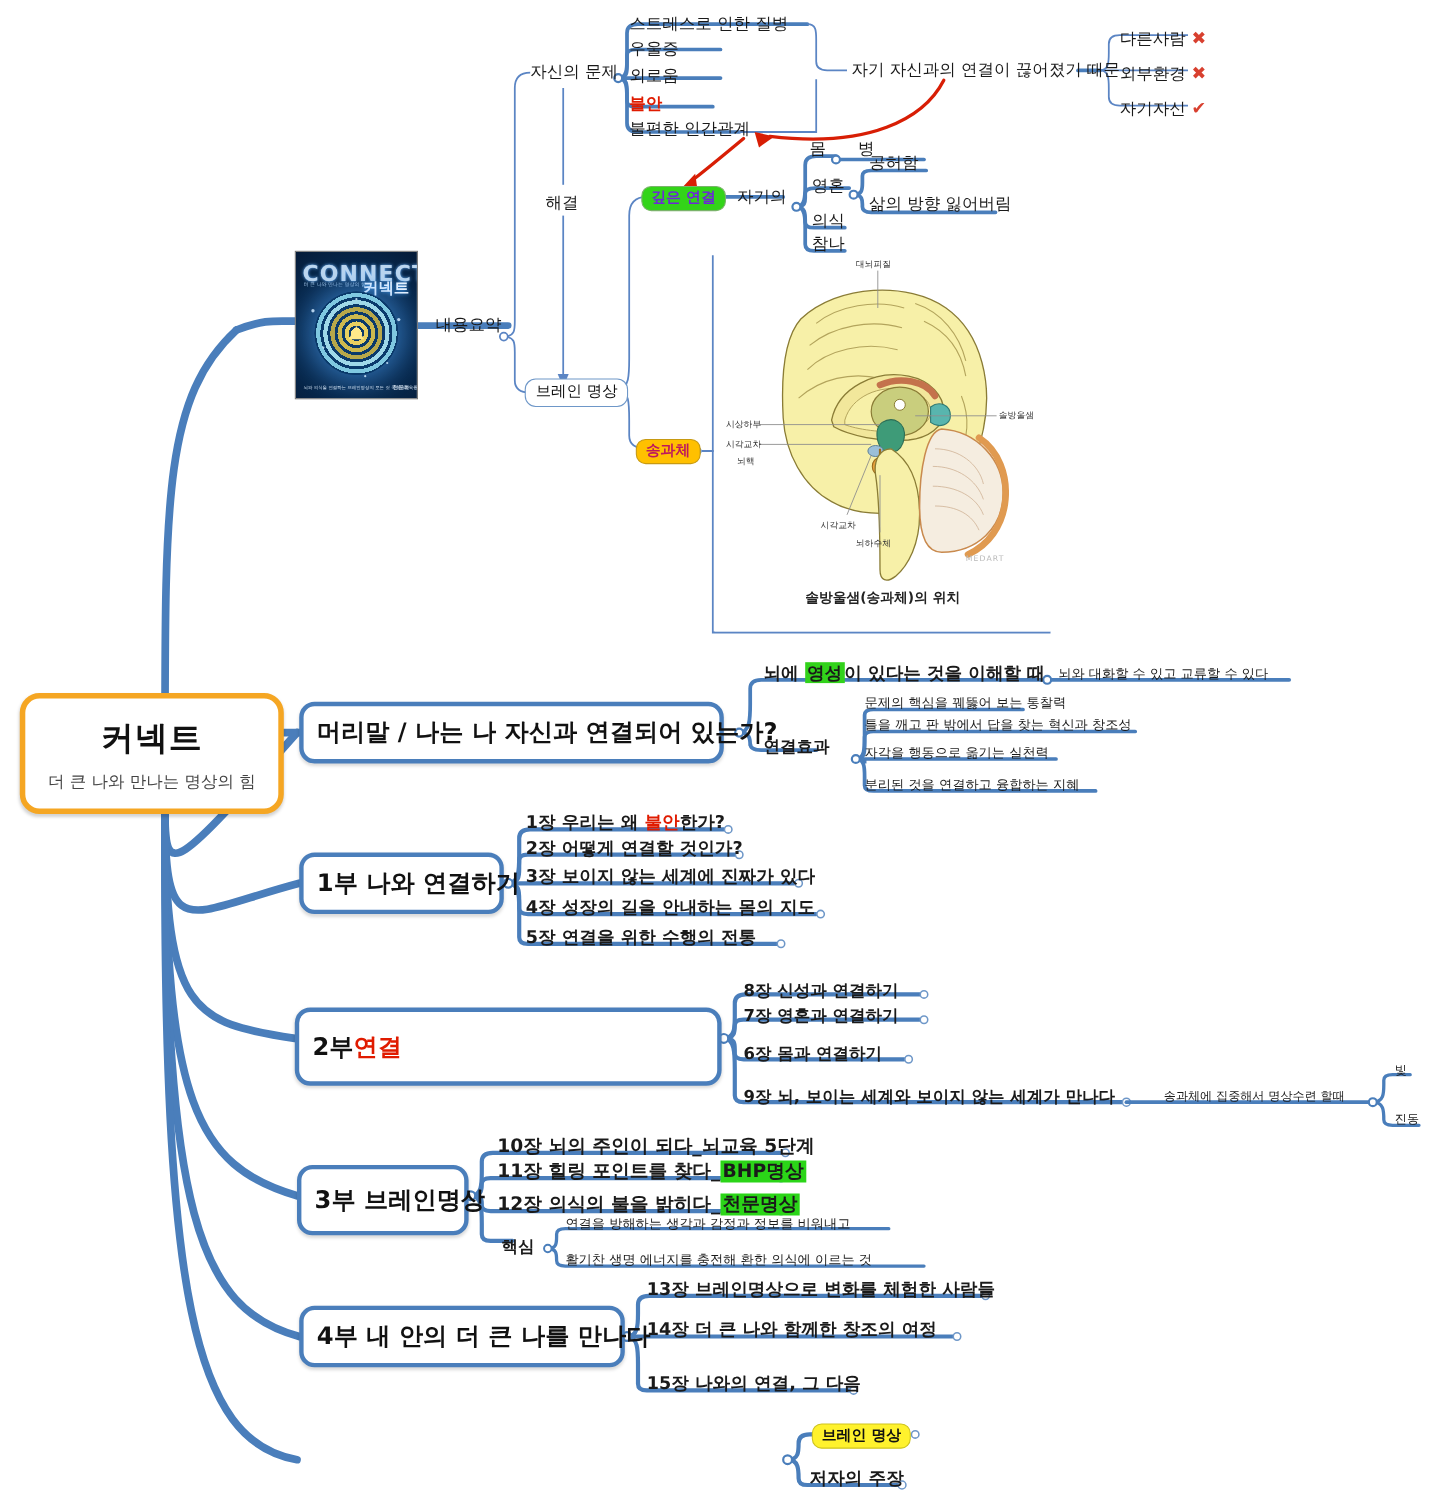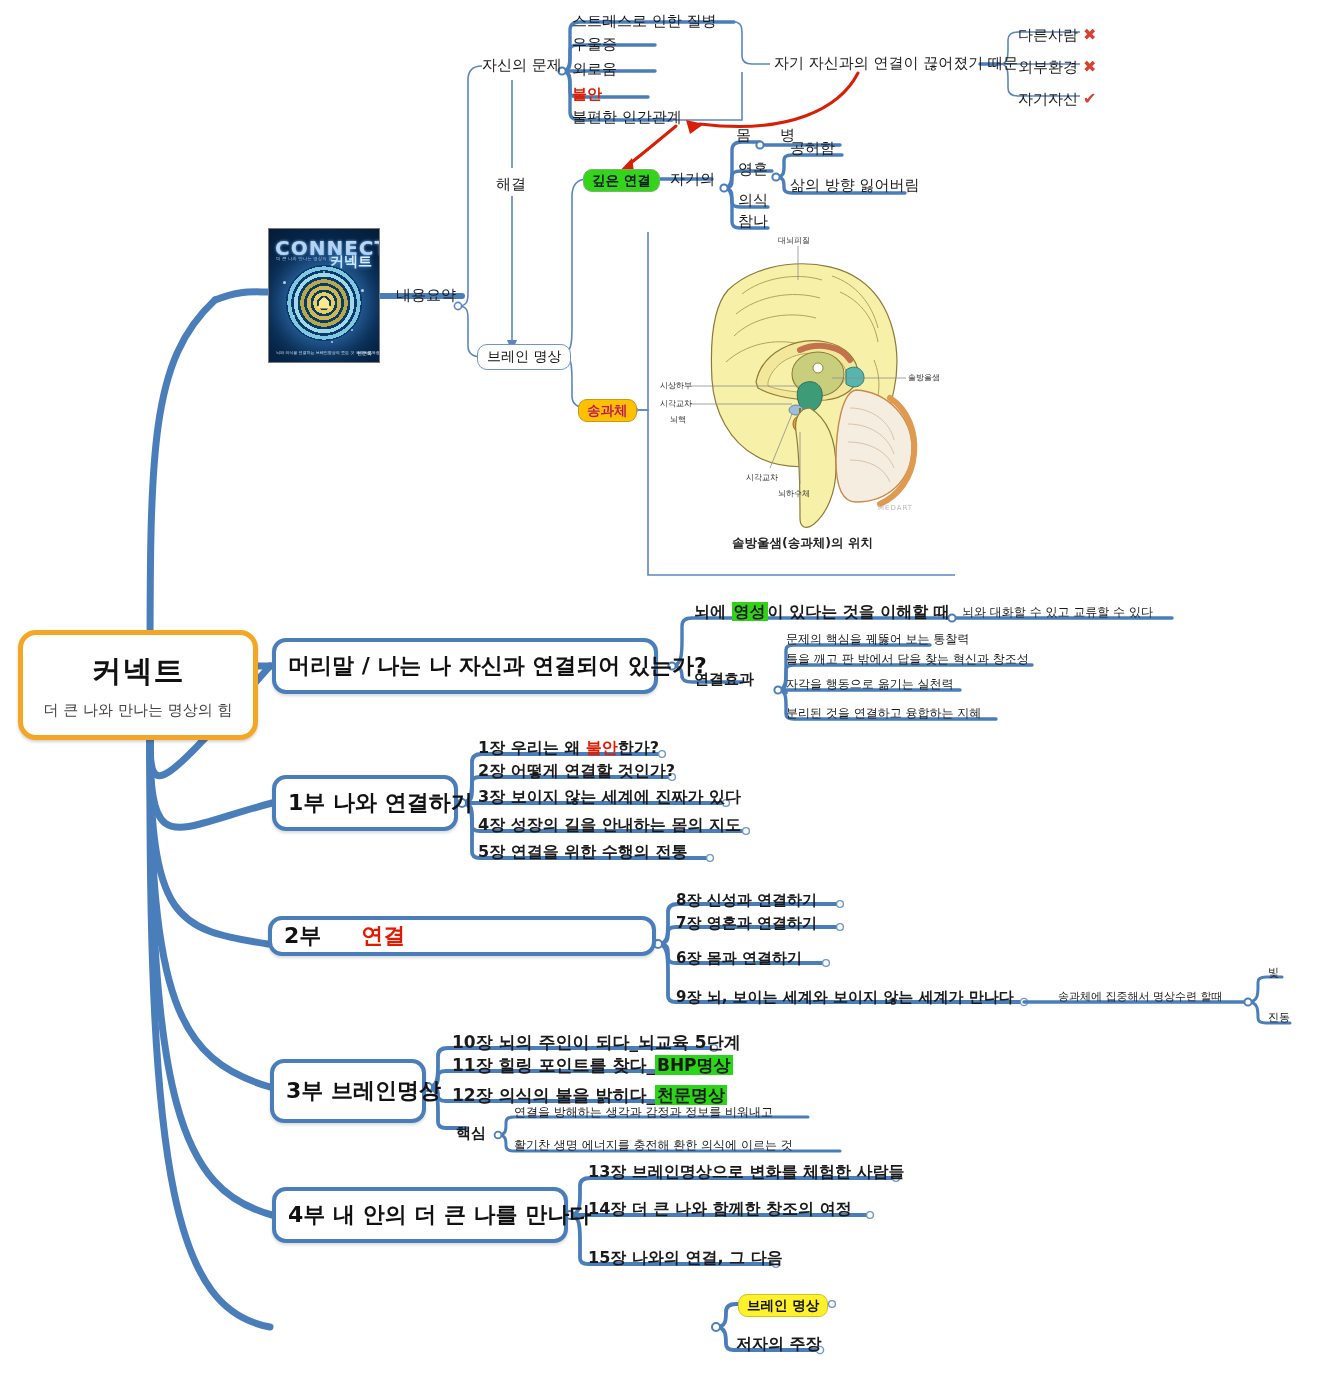--- a/index.html
+++ b/index.html
@@ -37,21 +37,21 @@
 
   .red{color:#E01B00;font-weight:bold;}
   .hl-green{background:#32D21B;padding:0 2px;}
   .hl-green2{background:#2BD518;padding:0 2px;}
 
   
   .pill{
     border-radius:9px;padding:2px 8px;font-size:13.5px;font-weight:bold;
     border:1px solid #9aa;display:inline-block;line-height:1.25;
   }
-  .pill.green{background:#33D419;color:#0f172a;border-color:#7ab36a;text-align:center;}
+  .pill.green{background:#33D419;color:#6d28d9;border-color:#7ab36a;text-align:center;}
   .pill.yellow{background:#FFC000;color:#be185d;border-color:#c79a12;}
   .pill.lemon{background:#FFF22D;color:#111;border-color:#cfc41f;}
   .pill.plain{background:#fff;border:1.5px solid #6e97c8;border-radius:10px;
                font-weight:normal;color:#111;font-size:14px;padding:3px 9px;}
 
   
   .mark{font-size:16px;font-weight:bold;line-height:1;}
   .mark.x{color:#D8402F;}
   .mark.v{color:#D8402F;}
 
@@ -456,21 +456,21 @@
   </div>
 
   <div class="nd topic" style="left:272px;top:638px;width:386px;height:56px;">
     <span>머리말 / 나는 나 자신과 연결되어 있는가?</span>
   </div>
 
   <div class="nd topic" style="left:272px;top:775px;width:186px;height:56px;">
     <span>1부 나와 연결하기</span>
   </div>
 
-  <div class="nd topic" style="left:268px;top:916px;width:388px;height:40px;gap:40px;">
+  <div class="nd topic" style="left:268px;top:916px;width:388px;height:71px;">
     <span>2부 </span>
       <span class="red">연결</span>
   </div>
 
   <div class="nd topic" style="left:270px;top:1059px;width:156px;height:64px;">
     <span>3부 브레인명상</span>
   </div>
 
   <div class="nd topic" style="left:272px;top:1187px;width:296px;height:56px;">
     <span>4부 내 안의 더 큰 나를 만나다</span>

